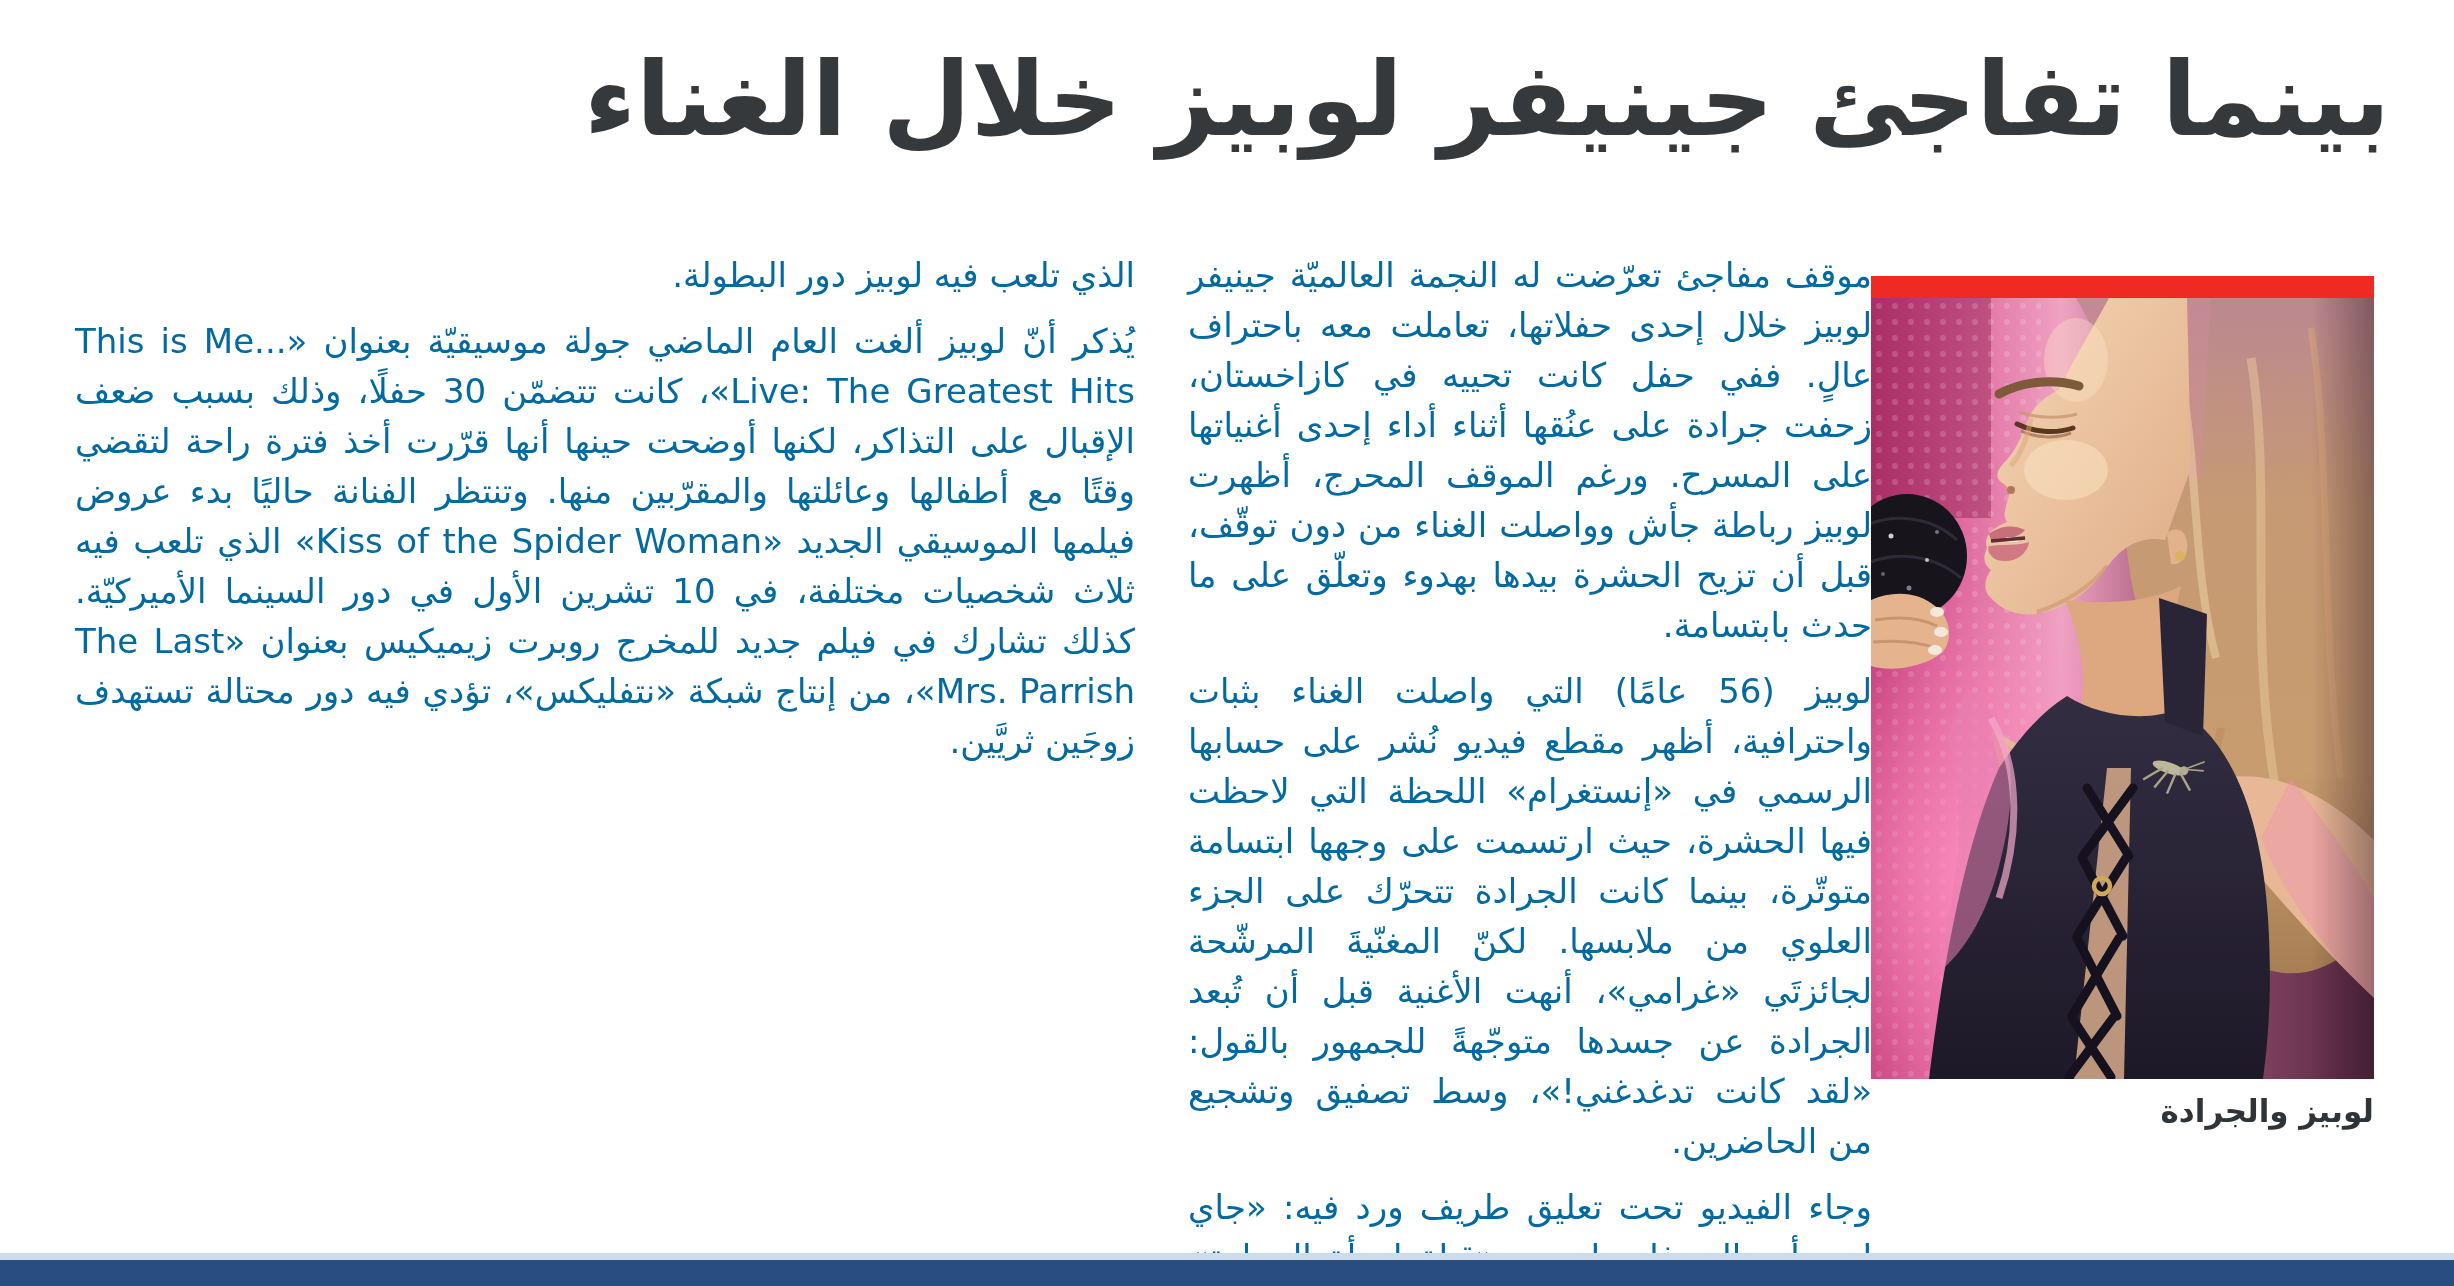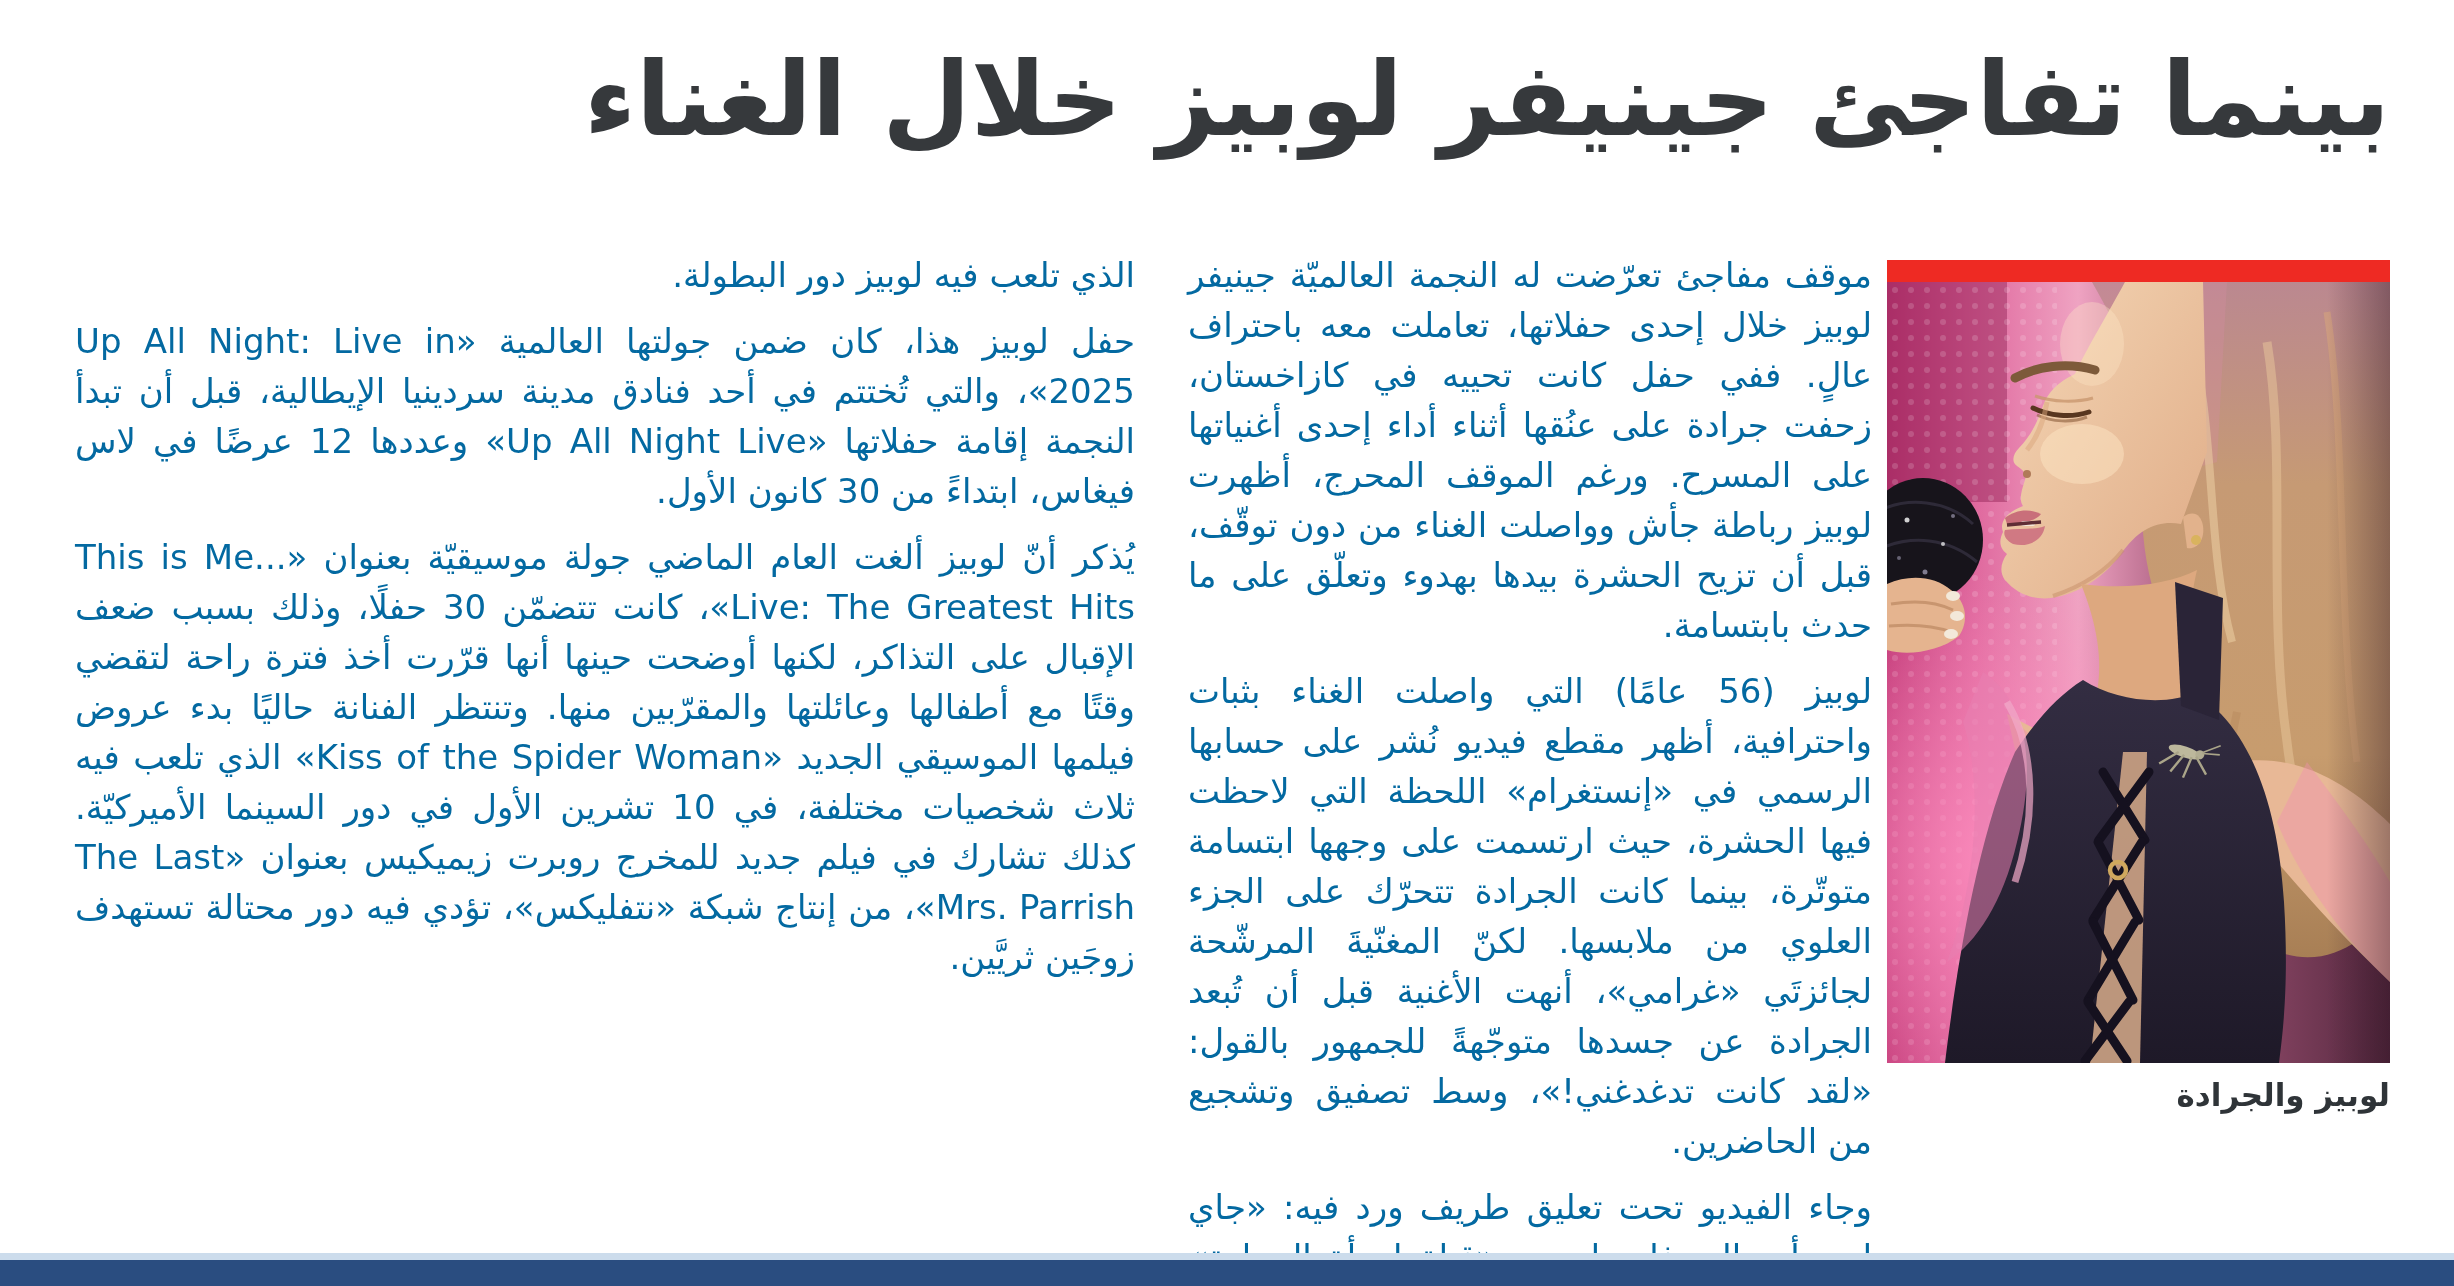--- a/index.html
+++ b/index.html
@@ -69,25 +69,24 @@
 <h1 class="headline" style="color: rgb(54, 57, 60);">بينما تفاجئ جينيفر لوبيز خلال الغناء</h1>
 
 <div class="col col-right">
   <p>موقف مفاجئ تعرّضت له النجمة العالميّة جينيفر لوبيز خلال إحدى حفلاتها، تعاملت معه باحتراف عالٍ. ففي حفل كانت تحييه في كازاخستان، زحفت جرادة على عنُقها أثناء أداء إحدى أغنياتها على المسرح. ورغم الموقف المحرج، أظهرت لوبيز رباطة جأش وواصلت الغناء من دون توقّف، قبل أن تزيح الحشرة بيدها بهدوء وتعلّق على ما حدث بابتسامة.</p>
   <p>لوبيز (56 عامًا) التي واصلت الغناء بثبات واحترافية، أظهر مقطع فيديو نُشر على حسابها الرسمي في «إنستغرام» اللحظة التي لاحظت فيها الحشرة، حيث ارتسمت على وجهها ابتسامة متوتّرة، بينما كانت الجرادة تتحرّك على الجزء العلوي من ملابسها. لكنّ المغنّيةَ المرشّحة لجائزتَي «غرامي»، أنهت الأغنية قبل أن تُبعد الجرادة عن جسدها متوجّهةً للجمهور بالقول: «لقد كانت تدغدغني!»، وسط تصفيق وتشجيع من الحاضرين.</p>
   <p>وجاء الفيديو تحت تعليق طريف ورد فيه: «جاي لو بدأت البروفات لعرض «قبلة امرأة الجرادة» على المسرح»، وذلك في تلاعب ساخر على عنوان فيلم «Kiss of the Spider Woman»</p>
 </div>
 
 <div class="col col-left">
   <p>الذي تلعب فيه لوبيز دور البطولة.</p>
-  <p>حفل لوبيز هذا، كان ضمن جولتها العالمية «Up All Night: Live in 2025»، والتي تُختتم في أحد فنادق مدينة سردينيا الإيطالية، قبل أن تبدأ النجمة إقامة حفلاتها «Up All Night Live» وعددها 12 عرضًا في لاس فيغاس، ابتداءً من 30 كانون الأول.</p>
   <p>يُذكر أنّ لوبيز ألغت العام الماضي جولة موسيقيّة بعنوان «This is Me... Live: The Greatest Hits»، كانت تتضمّن 30 حفلًا، وذلك بسبب ضعف الإقبال على التذاكر، لكنها أوضحت حينها أنها قرّرت أخذ فترة راحة لتقضي وقتًا مع أطفالها وعائلتها والمقرّبين منها. وتنتظر الفنانة حاليًا بدء عروض فيلمها الموسيقي الجديد «Kiss of the Spider Woman» الذي تلعب فيه ثلاث شخصيات مختلفة، في 10 تشرين الأول في دور السينما الأميركيّة. كذلك تشارك في فيلم جديد للمخرج روبرت زيميكيس بعنوان «The Last Mrs. Parrish»، من إنتاج شبكة «نتفليكس»، تؤدي فيه دور محتالة تستهدف زوجَين ثريَّين.</p>
 </div>
 
-<figure class="figure" style="margin:0">
+<figure class="figure" style="margin:16px">
   <div class="redbar" style="background-color: rgb(238, 42, 35);"></div>
 
   <svg class="photo" viewBox="0 0 503 781" xmlns="http://www.w3.org/2000/svg" role="img">
     <defs>
       <linearGradient id="bg" x1="0" y1="0" x2="1" y2="0">
         <stop offset="0" stop-color="#c23a78"></stop>
         <stop offset="0.18" stop-color="#e06a9f"></stop>
         <stop offset="0.38" stop-color="#efa3c2"></stop>
         <stop offset="0.62" stop-color="#9c5172"></stop>
         <stop offset="1" stop-color="#55283f"></stop>

